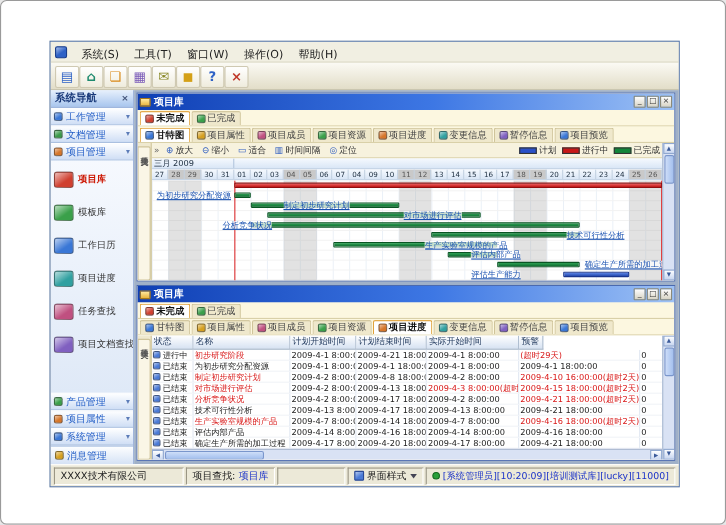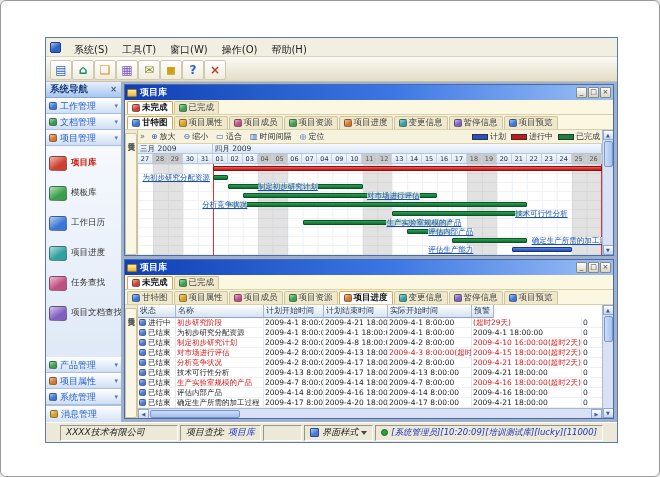--- a/index.html
+++ b/index.html
@@ -86,21 +86,21 @@
   .table-col{flex:1;display:flex;flex-direction:column;overflow:hidden;}
   .t-head{height:13px;flex:none;display:flex;overflow:hidden;}
   .th{flex:none;background:linear-gradient(#ffffff,#d6e2f2);border-right:1px solid #a8b8cc;border-bottom:1px solid #8ea2ba;font-size:8px;color:#223a5e;padding:0 2px;line-height:12px;white-space:nowrap;overflow:hidden;}
   .t-body{flex:1;overflow:hidden;}
   .tr{height:10px;display:flex;overflow:hidden;}
   .td{flex:none;height:10px;line-height:9px;font-size:7.5px;color:#222;border-right:1px solid #e2e8f2;border-bottom:1px solid #edf0f6;padding:0 1px;white-space:nowrap;overflow:hidden;display:flex;align-items:center;gap:2px;}
   .td .mini-icon{width:7px;height:7px;}
   .red{color:#d81616;}
 
   
-  .statusbar{position:absolute;left:0;right:0;bottom:0;height:20px;background:#ece9d8;border-top:1px solid #fff;display:flex;align-items:center;gap:2px;padding:1px 14px;font-style:italic;}
+  .statusbar{position:absolute;left:0;right:0;bottom:0;height:20px;background:#ece9d8;border-top:1px solid #fff;display:flex;align-items:center;gap:2px;padding:1px 3px;}
   .sb-panel{height:16px;border:1px solid;border-color:#9a9684 #fff #fff #9a9684;display:flex;align-items:center;font-size:9px;color:#222;padding:0 5px;white-space:nowrap;overflow:hidden;gap:3px;}
   .sb-flex{flex:1;}
   .sb-op{color:#1a32c8;}
   .sb-style-icon{width:9px;height:9px;background-color:#4a7ad6;background-image:linear-gradient(145deg,rgba(255,255,255,.6),rgba(255,255,255,0) 60%);border:1px solid #2a4a96;border-radius:1px;}
   .sb-caret{width:0;height:0;border-left:3px solid transparent;border-right:3px solid transparent;border-top:4px solid #445;}
   .sb-session{color:#1a32c8;font-size:8.5px;}
   .sb-dot{width:7px;height:7px;border-radius:50%;background:#2aa03a;border:1px solid #156a20;}
 </style>
 </head>
 <body>
@@ -245,21 +245,20 @@
                     <span class="g-btn"><b>◎</b>定位</span>
                   </span>
                 <span class="gantt-legend" id="gantt-legend">
                     <span class="lg"><i class="lg-swatch" style="background:#2a50c8"></i>计划</span>
                     <span class="lg"><i class="lg-swatch" style="background:#c81818"></i>进行中</span>
                     <span class="lg"><i class="lg-swatch" style="background:#12853a"></i>已完成</span>
                   </span>
               </div>
               <div class="g-months" id="g-months">
                   <div class="g-month" style="width:16.129032258064516%">三月 2009</div>
-                  <div class="g-month" style="width:83.87096774193547%">四月 2009</div>
                 </div>
               <div class="g-days" id="g-days">
                   <div class="g-day" style="width:3.225806451612903%">27</div>
                   <div class="g-day we" style="width:3.225806451612903%">28</div>
                   <div class="g-day we" style="width:3.225806451612903%">29</div>
                   <div class="g-day" style="width:3.225806451612903%">30</div>
                   <div class="g-day" style="width:3.225806451612903%">31</div>
                   <div class="g-day" style="width:3.225806451612903%">01</div>
                   <div class="g-day" style="width:3.225806451612903%">02</div>
                   <div class="g-day" style="width:3.225806451612903%">03</div>

